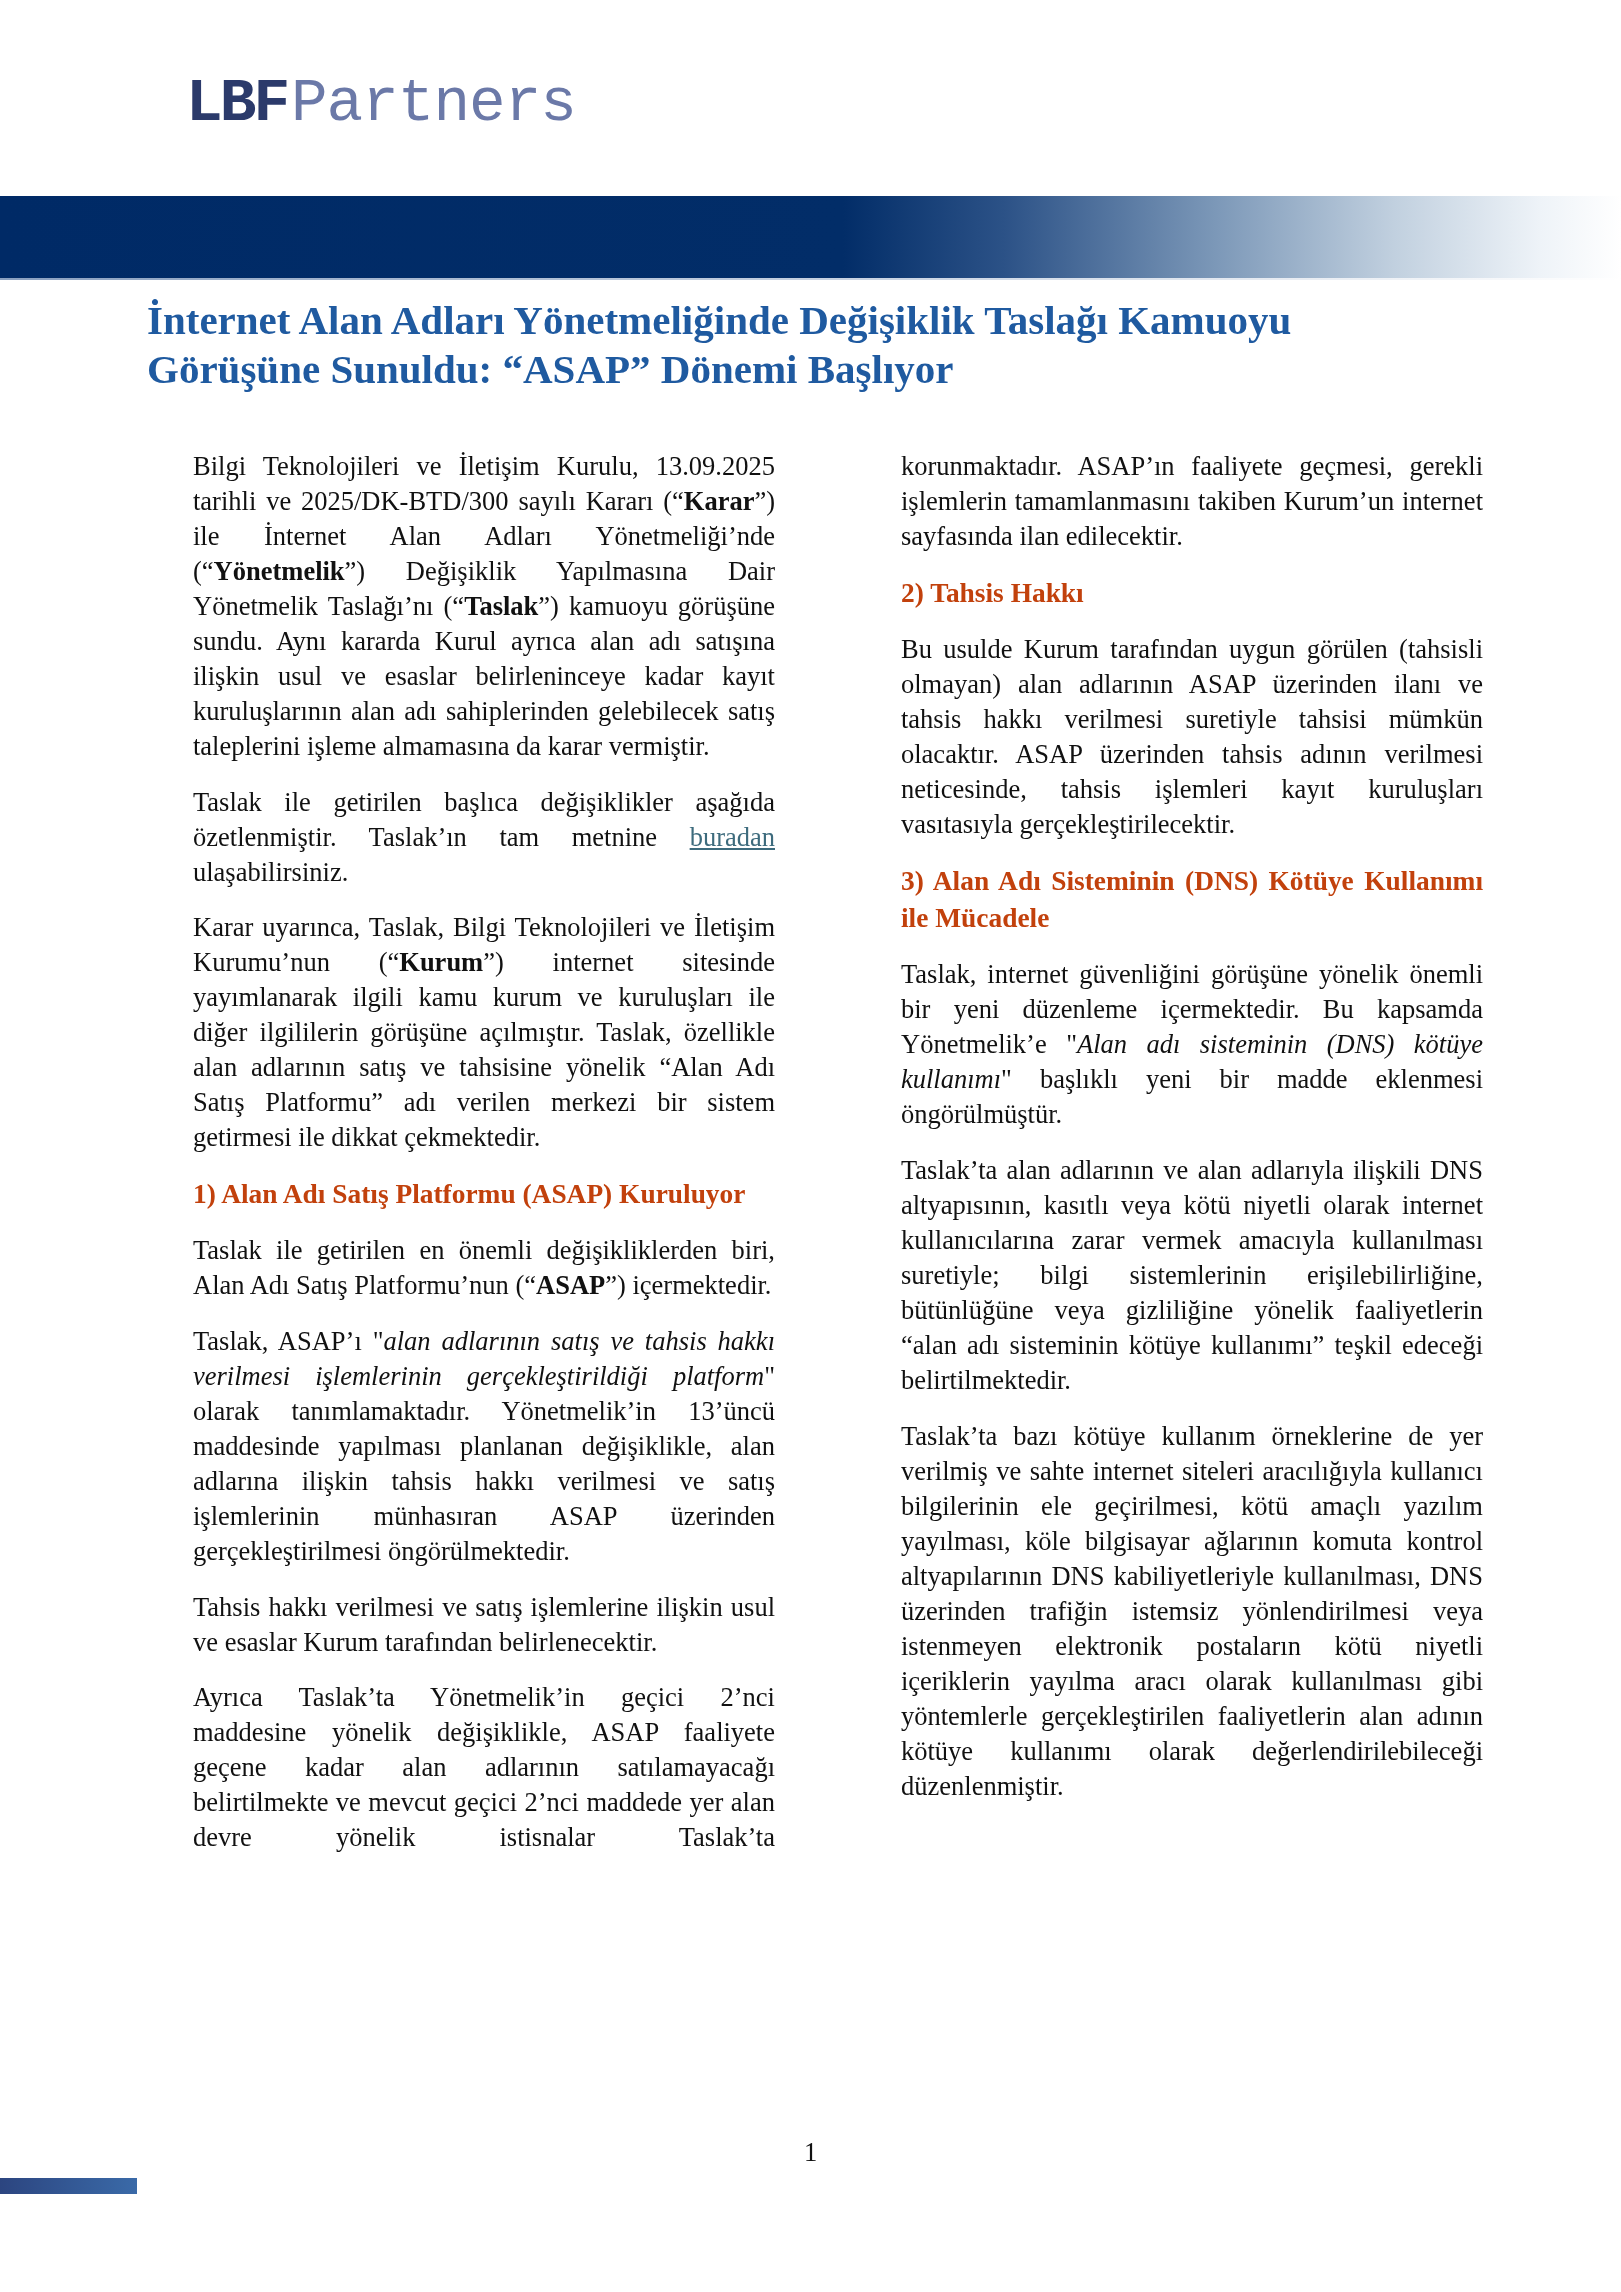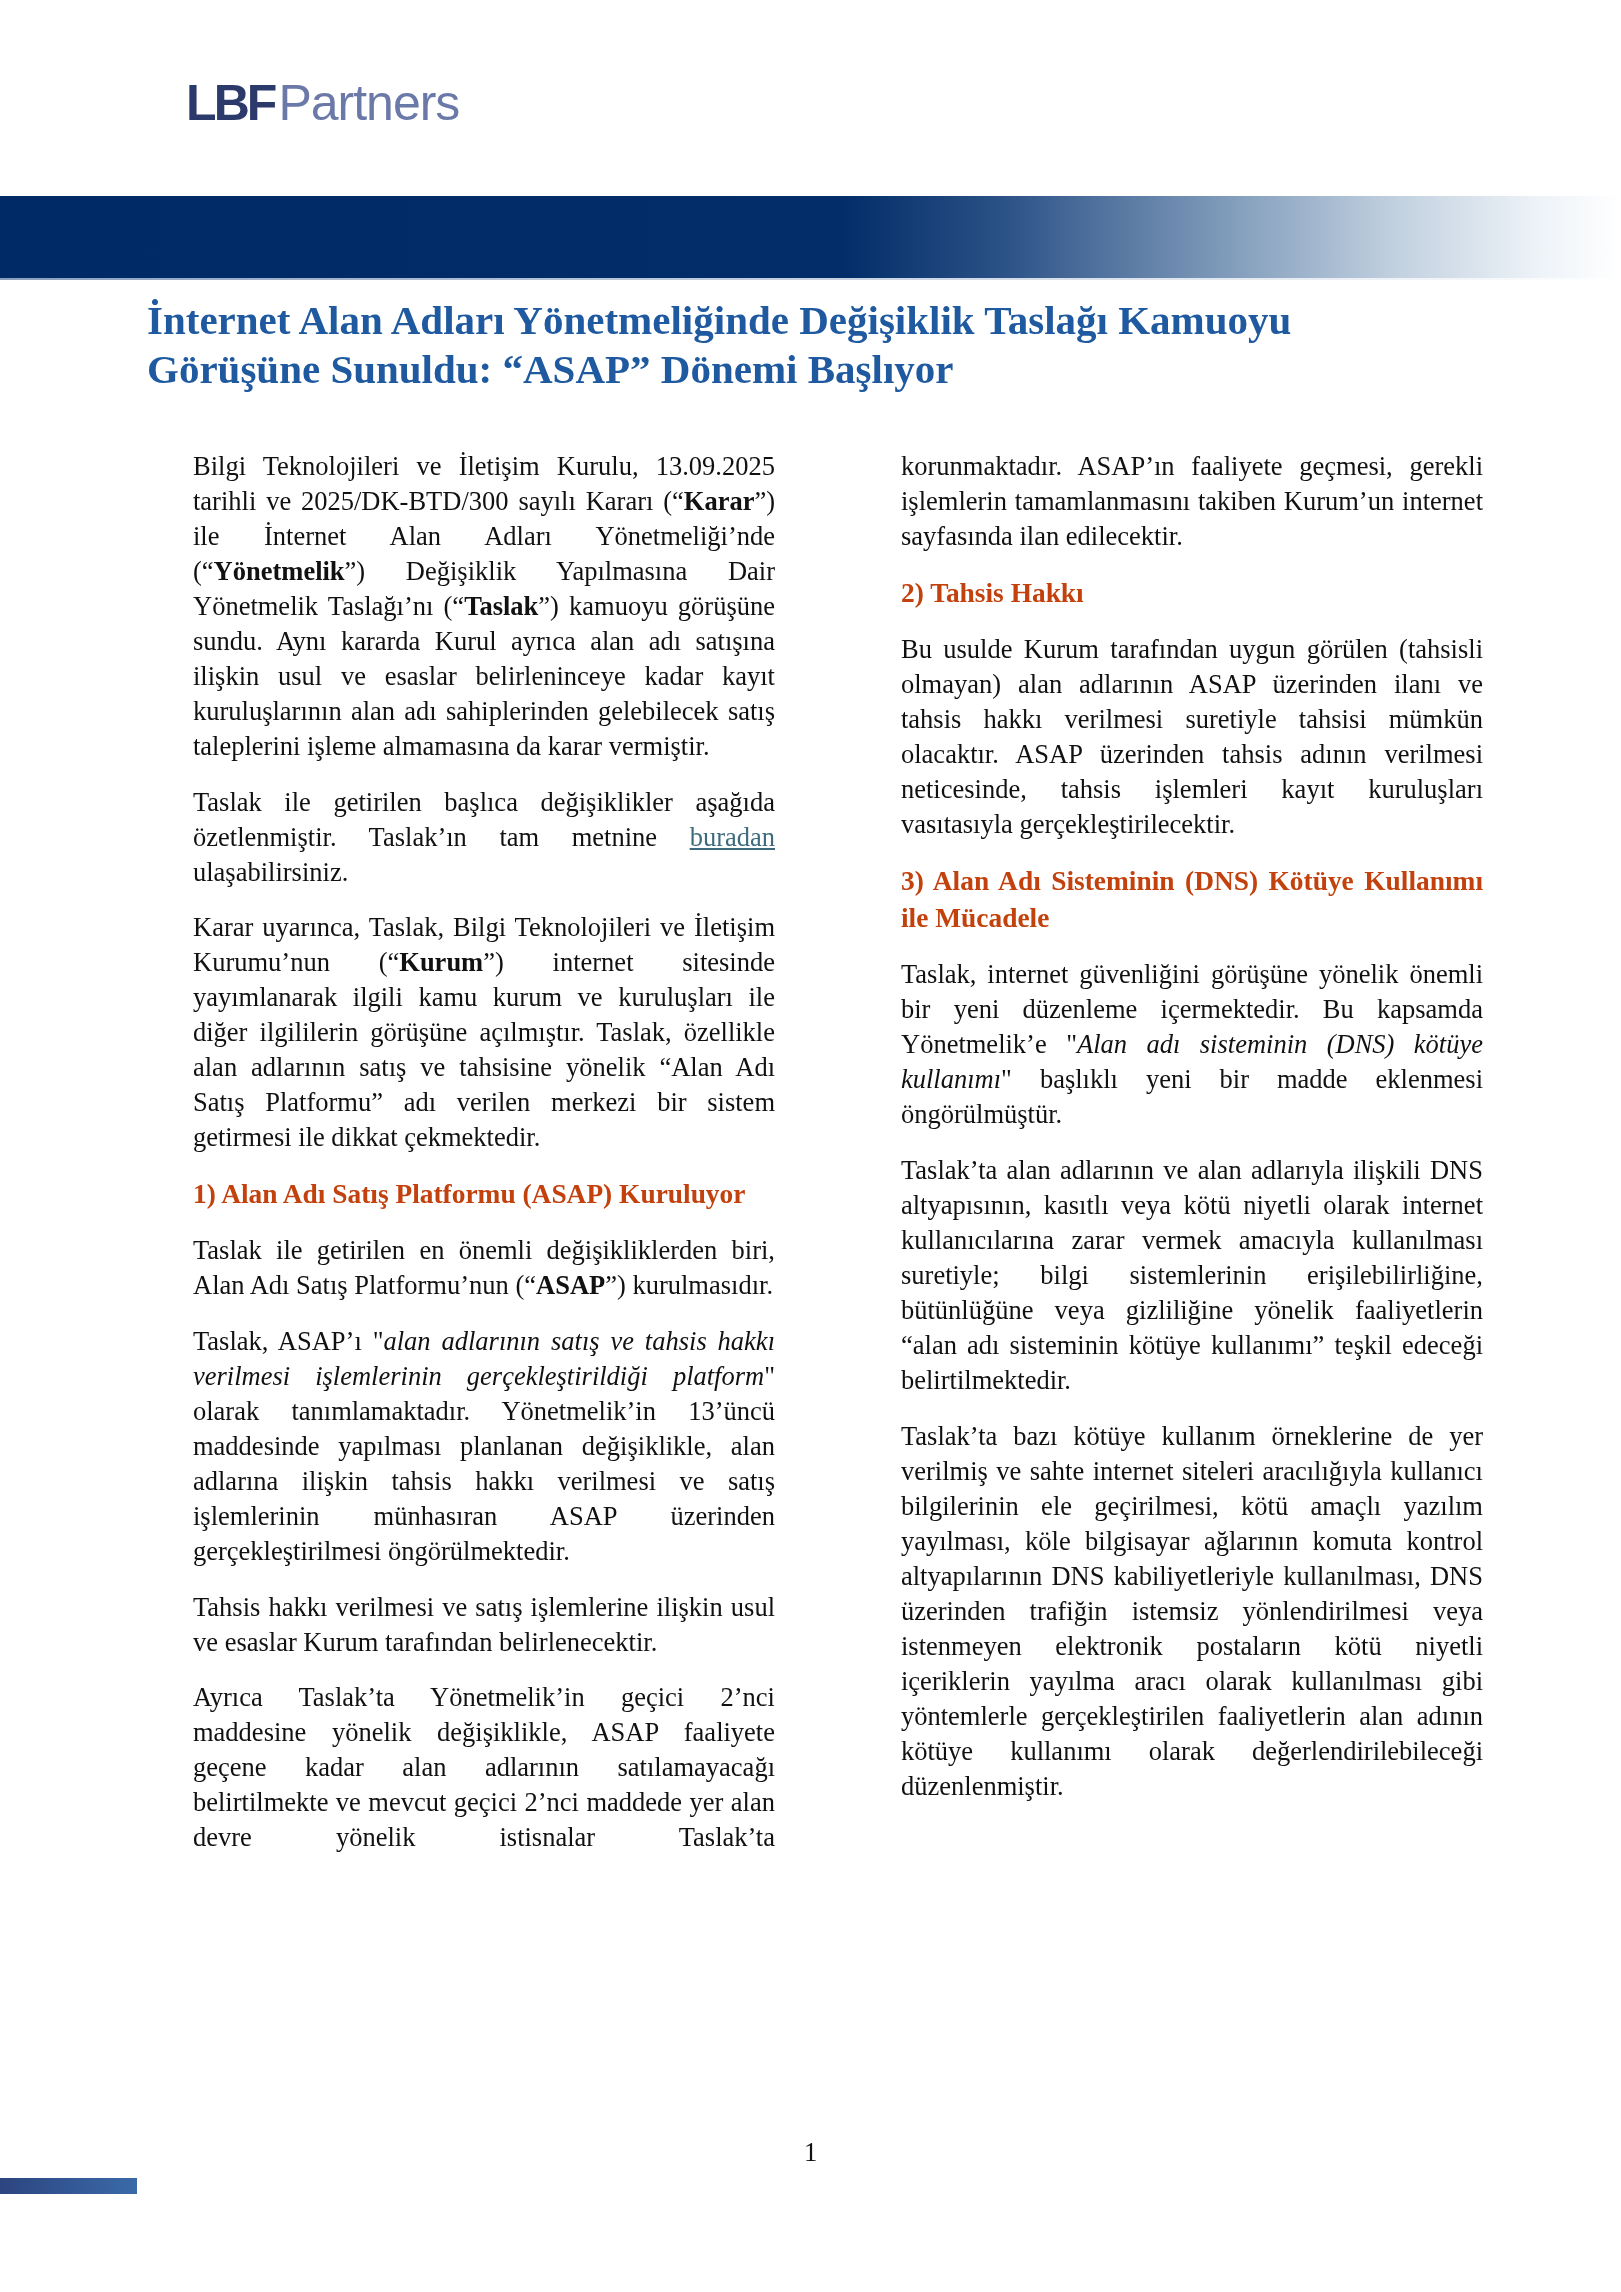--- a/index.html
+++ b/index.html
@@ -1,17 +1,17 @@
 <!DOCTYPE html>
 <html><head>
 <meta charset="utf-8">
 <style>
   html, body { margin: 0; padding: 0; background: #ffffff; }
   body { width: 1621px; height: 2293px; position: relative; overflow: hidden; }
-  .logo { position: absolute; left: 186px; top: 69px; font-family: Liberation Sans, sans-serif; font-size: 50px; line-height: 69px; letter-spacing: -1px; white-space: nowrap; text-align: right; }
+  .logo { position: absolute; left: 186px; top: 69px; font-family: Liberation Mono, monospace; font-size: 61px; line-height: 69px; letter-spacing: -1px; white-space: nowrap; text-align: right; }
   .logo .lbf { color: #2b3a6b; font-weight: bold; letter-spacing: -2.9px; }
   .logo .partners { color: #6b79a8; font-weight: normal; margin-left: 3.9px; }
   .banner { position: absolute; left: 0; top: 196px; width: 1621px; height: 83px;
     background: linear-gradient(to right, #002a66 0%, #022d68 52%, #2c5287 62%, #7c98b8 75%, #c1d0df 86%, #eef3f8 95%, #ffffff 100%); }
   .banner-edge { position: absolute; left: 0; top: 278px; width: 1621px; height: 2px; background: linear-gradient(to right, #8aa0c0, #ffffff); }
   .title { position: absolute; left: 147px; width: 1327px; top: 296px; text-align: left;
     font-family: "Liberation Serif", serif; font-weight: bold; font-size: 41px; line-height: 49px; color: #1f5aa0; }
   .col { position: absolute; top: 449px; width: 582px; font-family: "Liberation Serif", serif; font-size: 26.5px; line-height: 35px; color: #111111; text-align: justify; }
   .col.left { left: 193px; }
   .col.right { left: 901px; }
@@ -40,21 +40,21 @@
 
 <div class="col left">
   <p><span>Bilgi Teknolojileri ve İletişim Kurulu, 13.09.2025 tarihli ve 2025/DK-BTD/300 sayılı Kararı (“</span><b>Karar</b><span>”) ile İnternet Alan Adları Yönetmeliği’nde (“</span><b>Yönetmelik</b><span>”) Değişiklik Yapılmasına Dair Yönetmelik Taslağı’nı (“</span><b>Taslak</b><span>”) kamuoyu görüşüne sundu. Aynı kararda Kurul ayrıca alan adı satışına ilişkin usul ve esaslar belirleninceye kadar kayıt kuruluşlarının alan adı sahiplerinden gelebilecek satış taleplerini işleme almamasına da karar vermiştir.</span></p>
 
   <p><span>Taslak ile getirilen başlıca değişiklikler aşağıda özetlenmiştir. Taslak’ın tam metnine </span><a class="link">buradan</a><span> ulaşabilirsiniz.</span></p>
 
   <p><span>Karar uyarınca, Taslak, Bilgi Teknolojileri ve İletişim Kurumu’nun (“</span><b>Kurum</b><span>”) internet sitesinde yayımlanarak ilgili kamu kurum ve kuruluşları ile diğer ilgililerin görüşüne açılmıştır. Taslak, özellikle alan adlarının satış ve tahsisine yönelik “Alan Adı Satış Platformu” adı verilen merkezi bir sistem getirmesi ile dikkat çekmektedir.</span></p>
 
   <h2>1) Alan Adı Satış Platformu (ASAP) Kuruluyor</h2>
 
-  <p><span>Taslak ile getirilen en önemli değişikliklerden biri, Alan Adı Satış Platformu’nun (“</span><b>ASAP</b><span>”) kurulmasıdır.</span></p>
+  <p><span>Taslak ile getirilen en önemli değişikliklerden biri, Alan Adı Satış Platformu’nun (“</span><b>ASAP</b><span>”) içermektedir.</span></p>
 
   <p><span>Taslak, ASAP’ı "</span><i>alan adlarının satış ve tahsis hakkı verilmesi işlemlerinin gerçekleştirildiği platform</i><span>" olarak tanımlamaktadır. Yönetmelik’in 13’üncü maddesinde yapılması planlanan değişiklikle, alan adlarına ilişkin tahsis hakkı verilmesi ve satış işlemlerinin münhasıran ASAP üzerinden gerçekleştirilmesi öngörülmektedir.</span></p>
 
   <p>Tahsis hakkı verilmesi ve satış işlemlerine ilişkin usul ve esaslar Kurum tarafından belirlenecektir.</p>
 
   <p style="text-align-last: justify;">Ayrıca Taslak’ta Yönetmelik’in geçici 2’nci maddesine yönelik değişiklikle, ASAP faaliyete geçene kadar alan adlarının satılamayacağı belirtilmekte ve mevcut geçici 2’nci maddede yer alan devre yönelik istisnalar Taslak’ta</p>
 </div>
 
 <div class="col right">
   <p>korunmaktadır. ASAP’ın faaliyete geçmesi, gerekli işlemlerin tamamlanmasını takiben Kurum’un internet sayfasında ilan edilecektir.</p>

